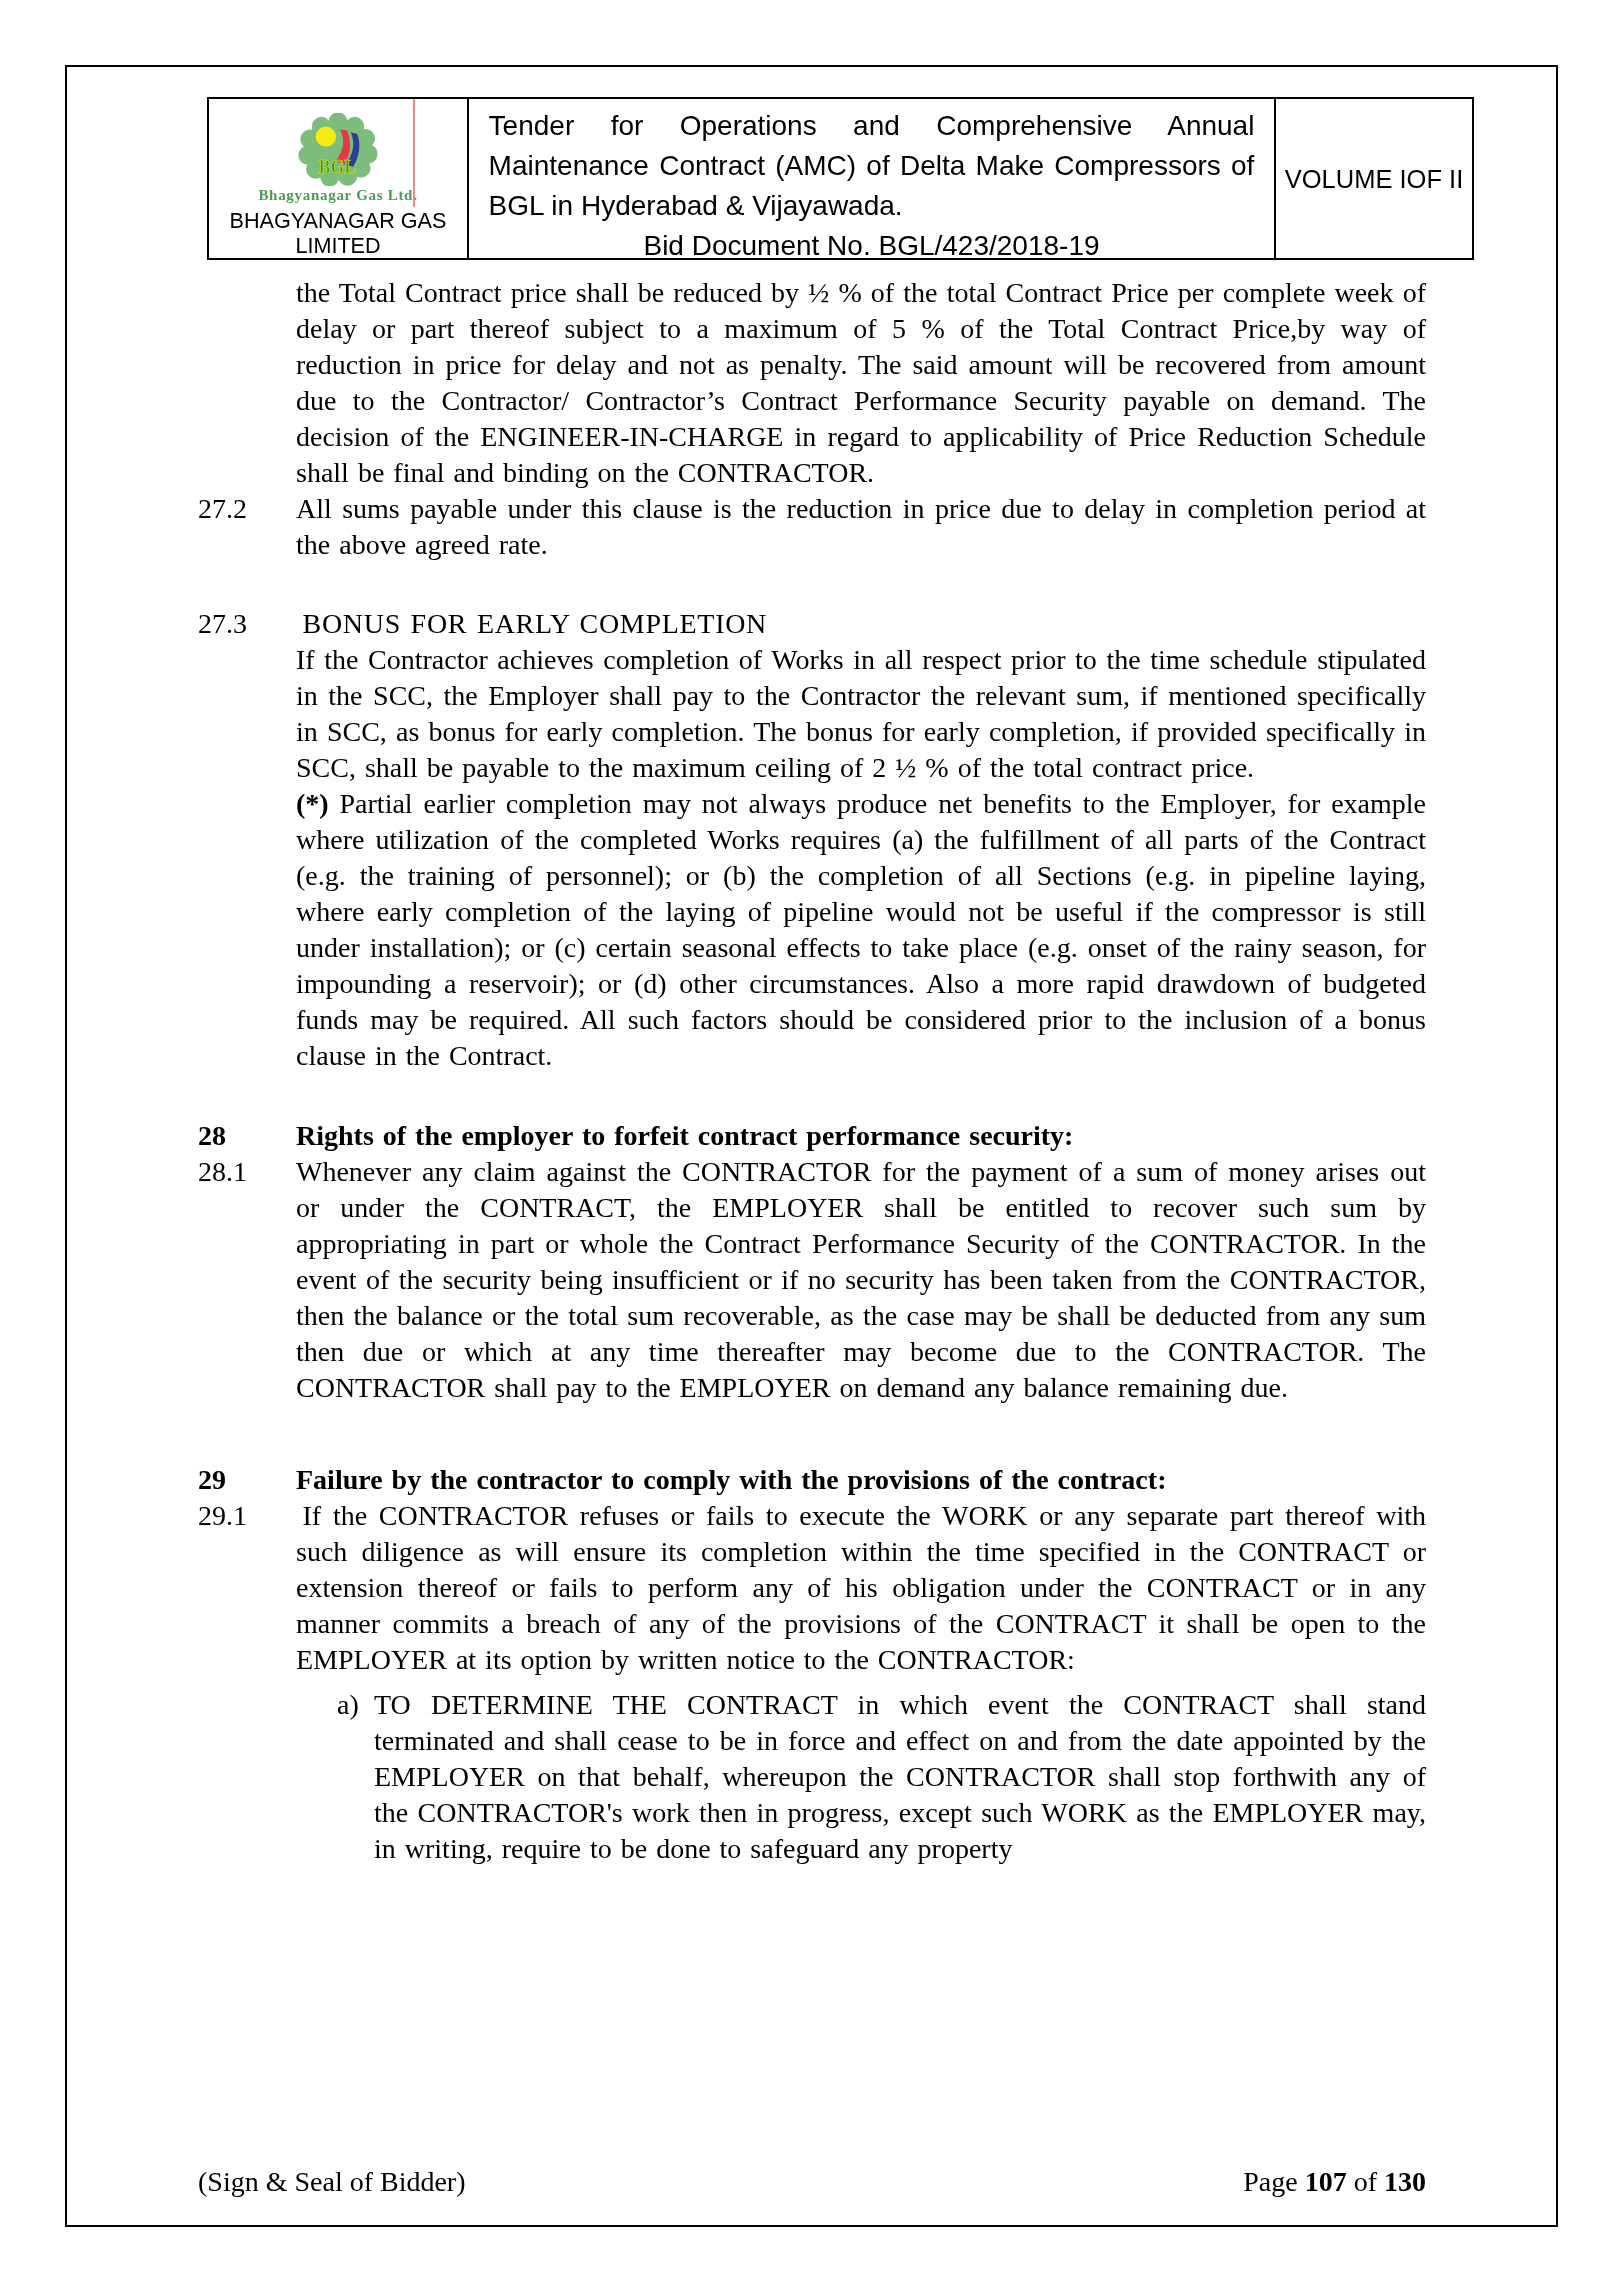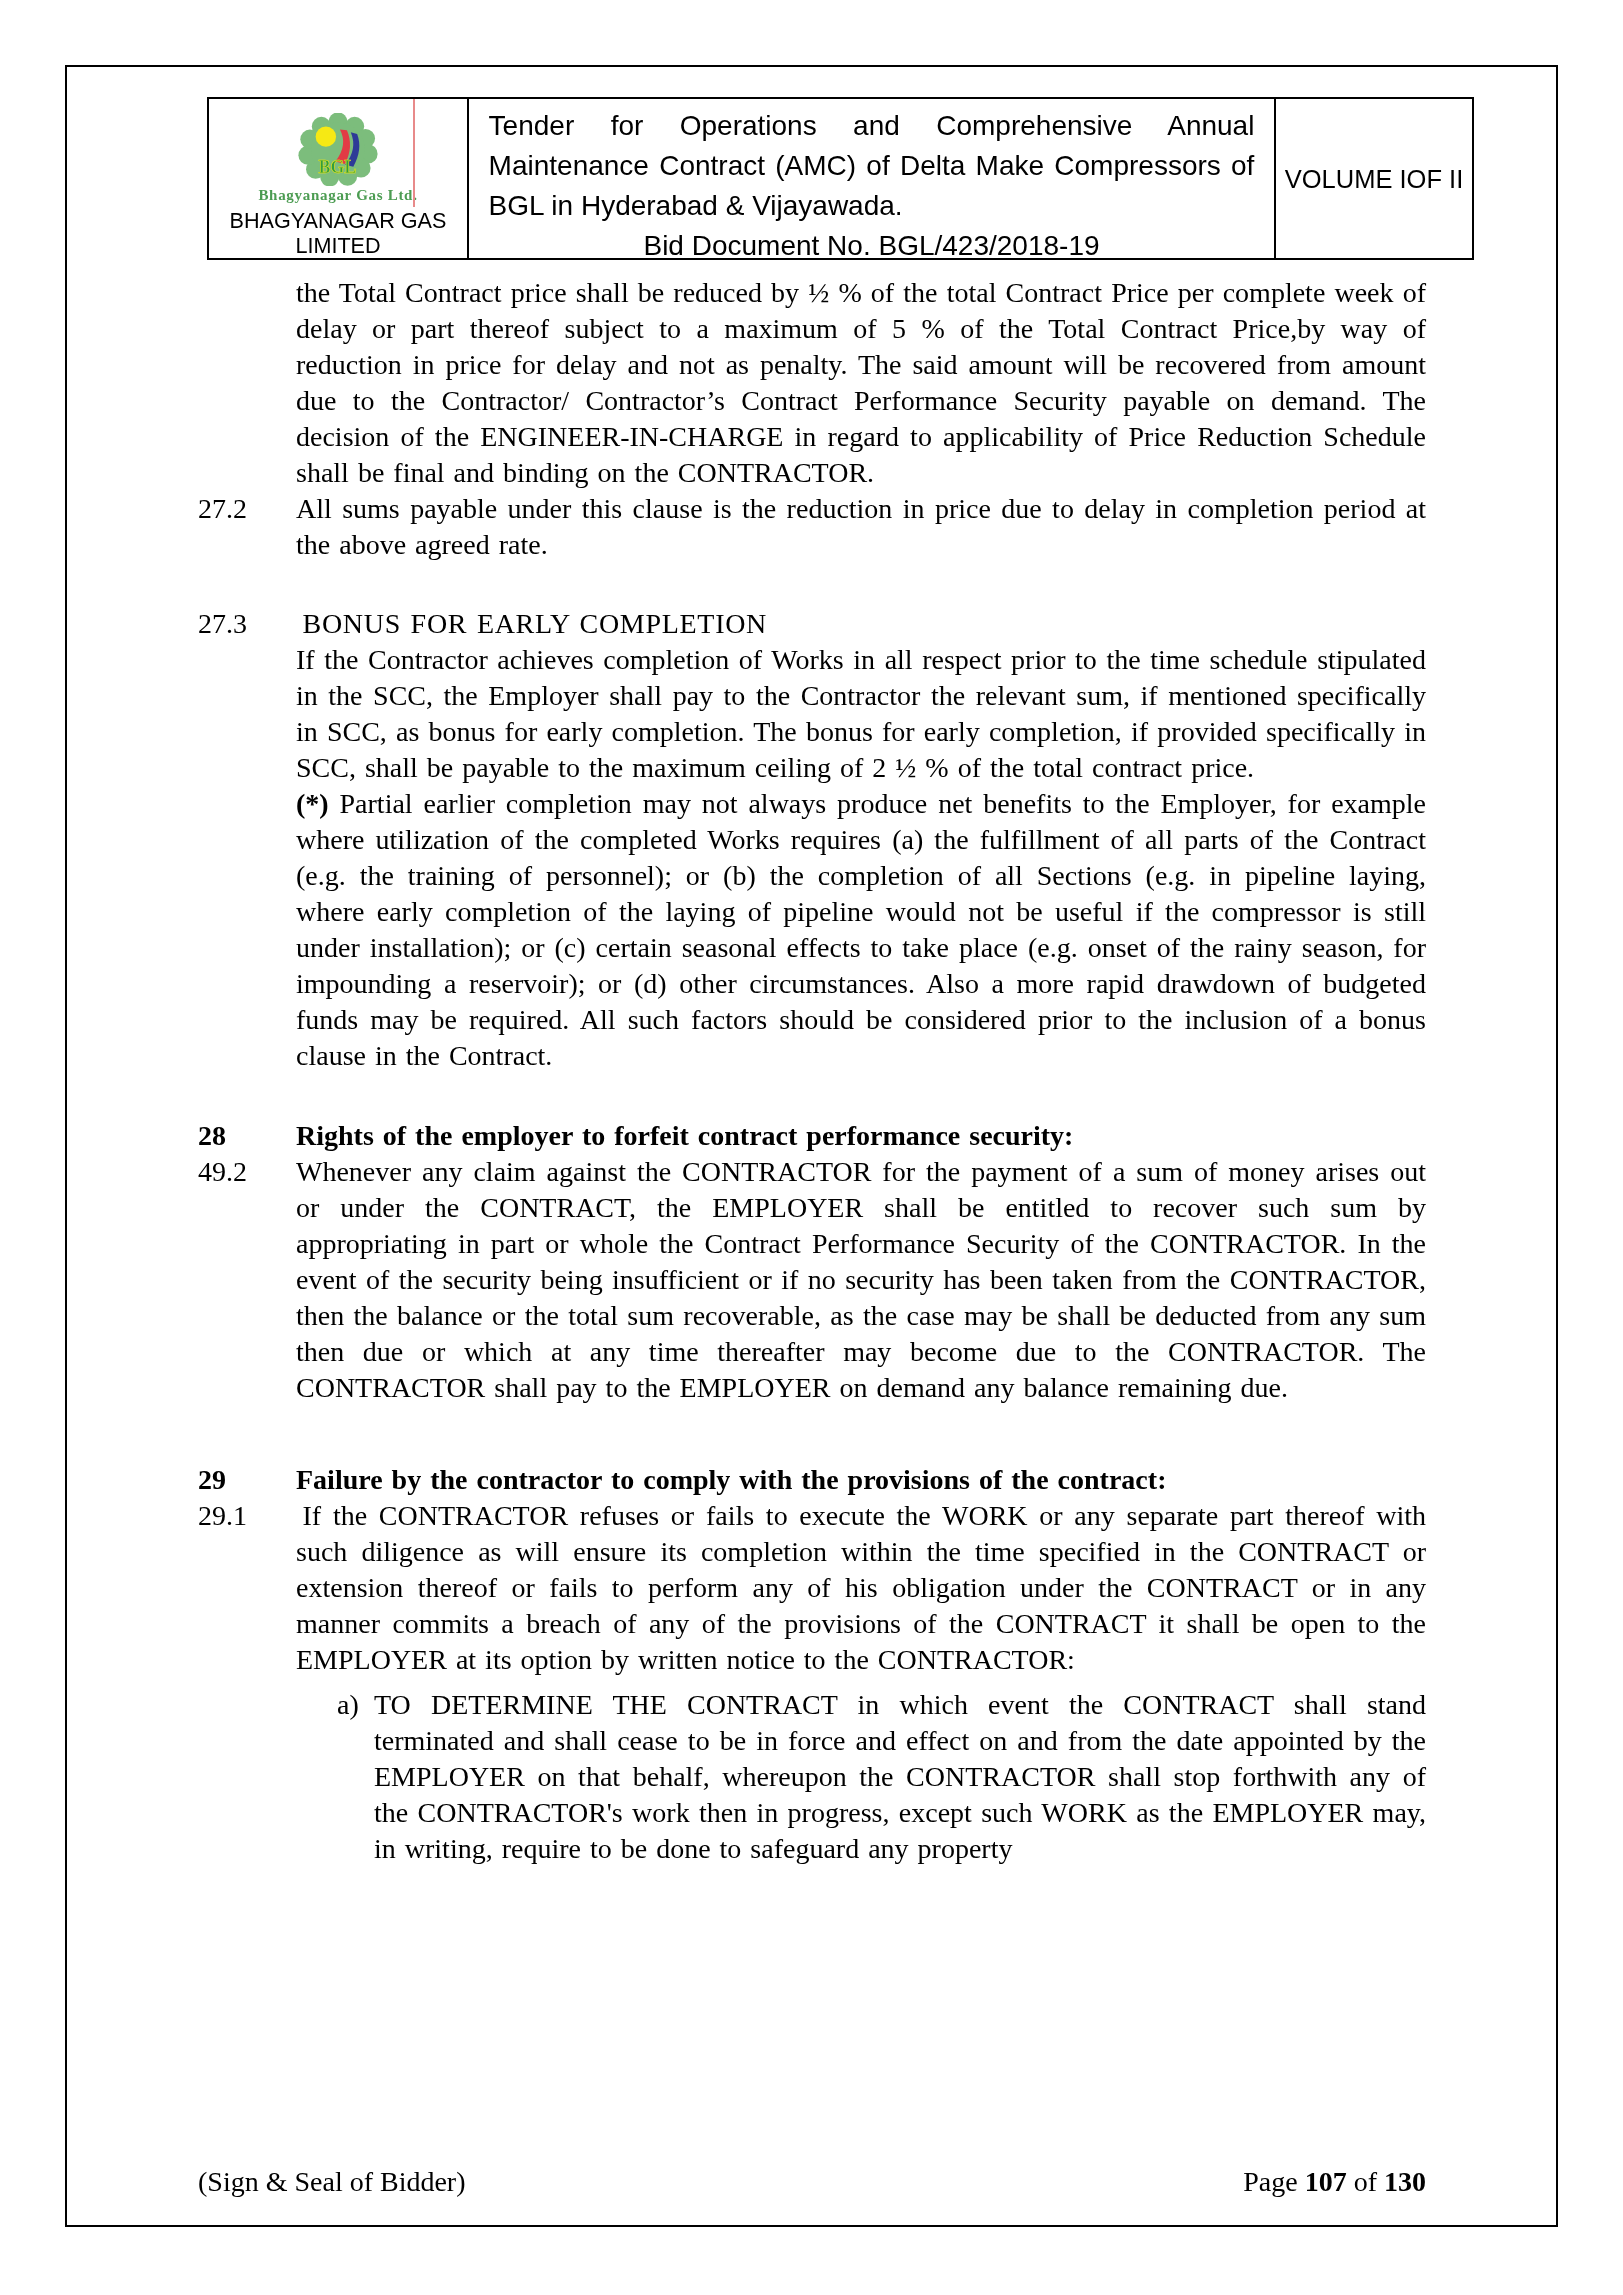--- a/index.html
+++ b/index.html
@@ -137,21 +137,21 @@
     </div>
 
     <div class="clause gap-28">
       <div class="cnum bold">28</div>
       <div class="cbody">
         <p class="bold">Rights of the employer to forfeit contract performance security:</p>
       </div>
     </div>
 
     <div class="clause">
-      <div class="cnum">49.2</div>
+      <div class="cnum">28.1</div>
       <div class="cbody">
         <p>Whenever any claim against the CONTRACTOR for the payment of a sum of money arises out or under the CONTRACT, the EMPLOYER shall be entitled to recover such sum by appropriating in part or whole the Contract Performance Security of the CONTRACTOR. In the event of the security being insufficient or if no security has been taken from the CONTRACTOR, then the balance or the total sum recoverable, as the case may be shall be deducted from any sum then due or which at any time thereafter may become due to the CONTRACTOR. The CONTRACTOR shall pay to the EMPLOYER on demand any balance remaining due.</p>
       </div>
     </div>
 
     <div class="clause gap-29">
       <div class="cnum bold">29</div>
       <div class="cbody">
         <p class="bold">Failure by the contractor to comply with the provisions of the contract:</p>
       </div>

